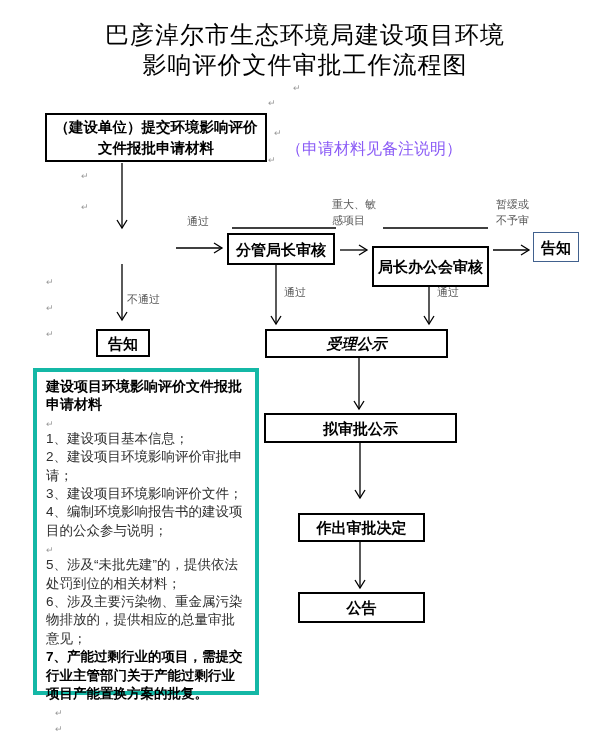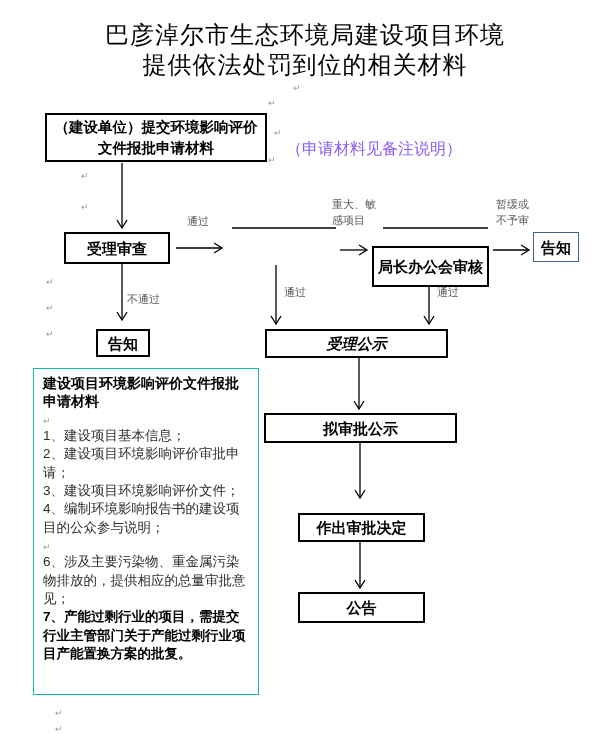--- a/index.html
+++ b/index.html
@@ -10,36 +10,36 @@
   .fbox{position:absolute;box-sizing:border-box;border:2px solid #000;background:#fff;
         display:flex;align-items:center;justify-content:center;text-align:center;
         font-weight:bold;font-size:15px;line-height:19px;}
   .fbox.blue{border:1.5px solid #41618e;}
   .fbox.big-label{font-size:14.5px;line-height:21px;padding:4px 6px;}
   .lbl{position:absolute;color:#595959;font-size:11px;line-height:16px;white-space:pre-line;}
   .note{position:absolute;color:#8b5cf6;font-size:16px;margin-top:8px;}
   .pmark{position:absolute;color:#9a9a9a;font-size:9px;line-height:9px;}
   .arrows{position:absolute;left:0;top:0;}
   .notes-box{position:absolute;left:33px;top:368px;width:226px;height:327px;box-sizing:border-box;
-             border:1px solid #14b8a6;background:#fff;padding:5px 10px 4px 9px;
+             border:4px solid #14b8a6;background:#fff;padding:5px 10px 4px 9px;
              font-size:13.5px;line-height:18.4px;color:#2e2e2e;}
   .notes-box .nb-head{font-weight:bold;color:#000;font-size:14px;}
   .notes-box .nb-gap{height:16px;}
   .notes-box p{margin:0;}
   .notes-box p.bold{font-weight:bold;color:#000;}
   .nb-gap .pm{color:#9a9a9a;font-size:9px;}
 </style>
 </head>
 <body>
 
 <div class="stage">
 
   <div class="title">
     <div>巴彦淖尔市生态环境局建设项目环境</div>
-    <div>提供依法处罚到位的相关材料</div>
+    <div>影响评价文件审批工作流程图</div>
   </div>
 
   <svg class="arrows" width="610" height="735" viewBox="0 0 610 735" fill="none" stroke="#000" stroke-width="1.3">
     <g>
       <line x1="122" y1="163" x2="122" y2="228"></line>
       <path d="M117,220 L122,228 L127,220"></path>
     </g>
     <g>
       <line x1="176" y1="248" x2="222" y2="248"></line>
       <path d="M214,243 L222,248 L214,253"></path>
@@ -79,26 +79,26 @@
       <path d="M355,580 L360,588 L365,580"></path>
     </g>
   </svg>
 
   <div class="fbox big-label" style="left:45px;top:113px;width:222px;height:49px;">
     <span>（建设单位）提交环境影响评价文件报批申请材料</span>
   </div>
 
   <div class="note" style="left:286px;top:131px;">（申请材料见备注说明）</div>
 
-  <div class="fbox" style="left:64px;top:232px;width:106px;height:32px;">
-    <span>受理审查</span>
-  </div>
 
   <div class="lbl" style="left:187px;top:213px;">通过</div>
 
+  <div class="fbox" style="left:227px;top:233px;width:108px;height:32px;">
+    <span>分管局长审核</span>
+  </div>
 
   <div class="lbl" style="left:332px;top:196px;">重大、敏
 感项目</div>
 
   <div class="fbox" style="left:372px;top:234px;width:117px;height:41px;margin-top:12px;">
     <span>局长办公会审核</span>
   </div>
 
   <div class="lbl" style="left:496px;top:196px;">暂缓或
 不予审</div>
@@ -133,20 +133,21 @@
   </div>
 
   <div class="notes-box">
     <div class="nb-head">建设项目环境影响评价文件报批申请材料</div>
     <div class="nb-gap"><span class="pm">↵</span></div>
     <p>1、建设项目基本信息；</p>
     <p>2、建设项目环境影响评价审批申请；</p>
     <p>3、建设项目环境影响评价文件；</p>
     <p>4、编制环境影响报告书的建设项目的公众参与说明；</p>
     <div class="nb-gap"><span class="pm">↵</span></div>
+    <p>5、涉及“未批先建”的，提供依法处罚到位的相关材料；</p>
     <p>6、涉及主要污染物、重金属污染物排放的，提供相应的总量审批意见；</p>
     <p class="bold">7、产能过剩行业的项目，需提交行业主管部门关于产能过剩行业项目产能置换方案的批复。</p>
   </div>
 
   <span class="pmark" style="left:293px;top:84px;">↵</span>
   <span class="pmark" style="left:268px;top:99px;">↵</span>
   <span class="pmark" style="left:274px;top:129px;">↵</span>
   <span class="pmark" style="left:268px;top:156px;">↵</span>
   <span class="pmark" style="left:81px;top:172px;">↵</span>
   <span class="pmark" style="left:81px;top:203px;">↵</span>

